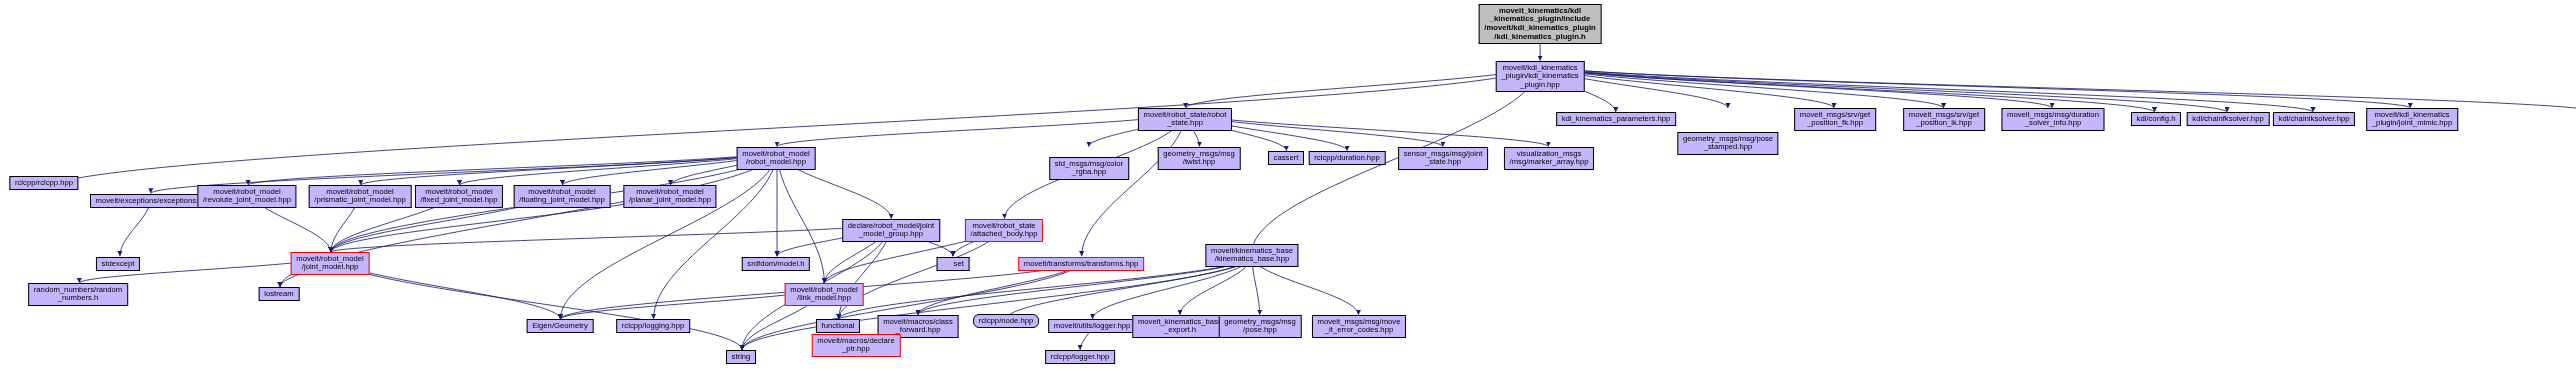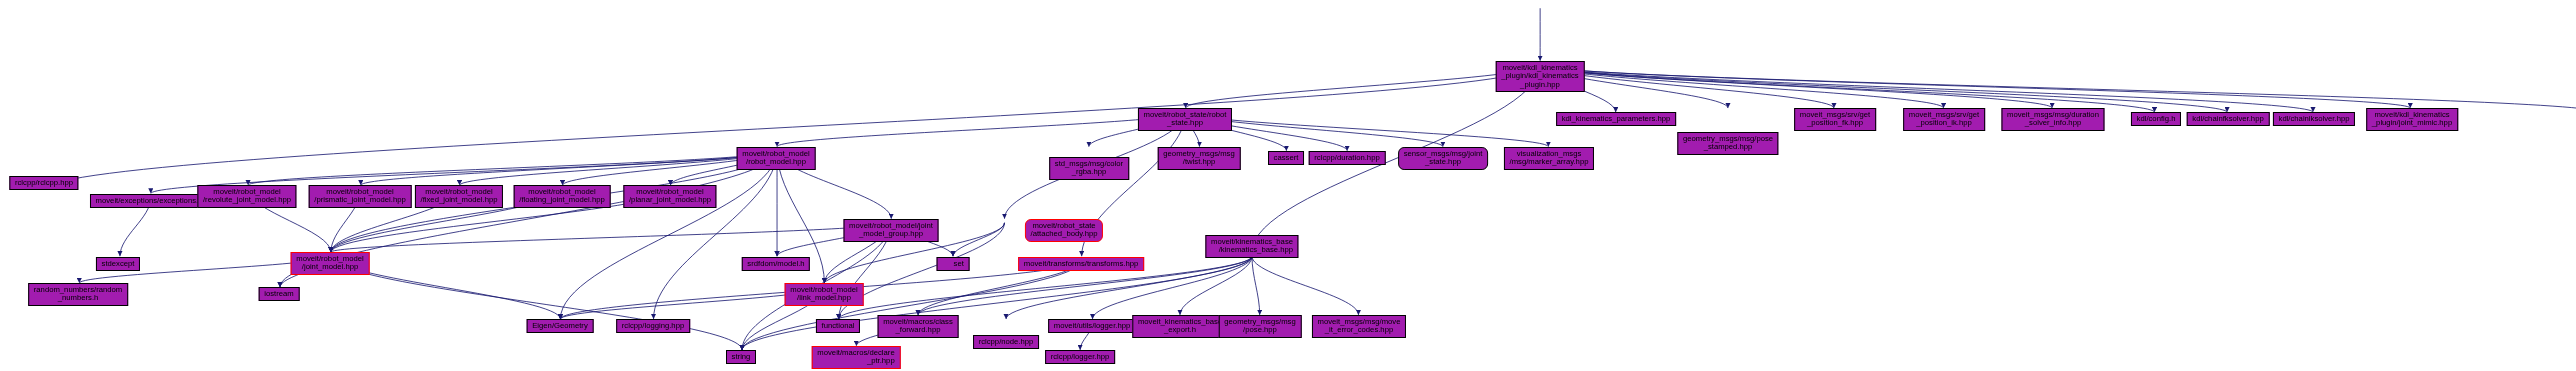--- a/index.html
+++ b/index.html
@@ -18,21 +18,21 @@
   #edges {
     position: absolute;
     left: 0;
     top: 0;
   }
   .node {
     position: absolute;
     transform: translateX(-50%);
     box-sizing: border-box;
     border: 0.5px solid #000000;
-    background: #a21caf;
+    background: #c4b5fd;
     color: #000000;
     font-size: 7.7px;
     line-height: 8.8px;
     padding: 1.5px 4.6px;
     text-align: center;
     white-space: pre-line;
     cursor: pointer;
   }
   .node.plain { cursor: default; }
   .node.current { font-weight: bold; cursor: default; }
@@ -111,20 +111,24 @@
       <path d="M 2430 498 C 2430 540.7, 1952 577.3, 1952 620" fill="none" stroke="#191970" stroke-width="1.6" marker-end="url(#arrow)"></path>
       <path d="M 2430 498 C 2430 540.7, 2120 577.3, 2120 620" fill="none" stroke="#191970" stroke-width="1.6" marker-end="url(#arrow)"></path>
       <path d="M 2430 498 C 2430 537.9, 2290 572.1, 2290 612" fill="none" stroke="#191970" stroke-width="1.6" marker-end="url(#arrow)"></path>
       <path d="M 2430 498 C 2430 537.9, 2445 572.1, 2445 612" fill="none" stroke="#191970" stroke-width="1.6" marker-end="url(#arrow)"></path>
       <path d="M 2430 498 C 2430 537.9, 2637 572.1, 2637 612" fill="none" stroke="#191970" stroke-width="1.6" marker-end="url(#arrow)"></path>
       <path d="M 2430 498 C 2430 561.7, 1439 616.3, 1439 680" fill="none" stroke="#191970" stroke-width="1.6" marker-end="url(#arrow)"></path>
       <path d="M 2430 498 C 2430 540.7, 1627 577.3, 1627 620" fill="none" stroke="#191970" stroke-width="1.6" marker-end="url(#arrow)"></path>
       <path d="M 1781 620 C 1781 638.2, 1661 653.8, 1661 672" fill="none" stroke="#191970" stroke-width="1.6" marker-end="url(#arrow)"></path>
       <path d="M 2120 628 C 2120 646.2, 2096 661.8, 2096 680" fill="none" stroke="#191970" stroke-width="1.6" marker-end="url(#arrow)"></path>
     </svg>
+<div class="node current plain" style="left: 1540px; top: 4.1px; border-color: rgb(0, 0, 0); background: rgb(191, 191, 191);">moveit_kinematics/kdl
+_kinematics_plugin/include
+/moveit/kdl_kinematics_plugin
+/kdl_kinematics_plugin.h</div>
     <div class="node" style="left: 1540px; top: 61px; border-color: rgb(0, 0, 0);">moveit/kdl_kinematics
 _plugin/kdl_kinematics
 _plugin.hpp</div>
     <div class="node plain" style="left: 44px; top: 176px; border-color: rgb(0, 0, 0);">rclcpp/rclcpp.hpp</div>
     <div class="node" style="left: 1185px; top: 108px; border-color: rgb(0, 0, 0);">moveit/robot_state/robot
 _state.hpp</div>
     <div class="node plain" style="left: 1616px; top: 112px; border-color: rgb(0, 0, 0);">kdl_kinematics_parameters.hpp</div>
     <div class="node plain" style="left: 1728px; top: 108px; border-color: rgb(0, 0, 0); margin-top: 24px;">geometry_msgs/msg/pose
 _stamped.hpp</div>
     <div class="node plain" style="left: 1835px; top: 108px; border-color: rgb(0, 0, 0);">moveit_msgs/srv/get
@@ -139,63 +143,63 @@
     <div class="node" style="left: 2412px; top: 108px; border-color: rgb(0, 0, 0);">moveit/kdl_kinematics
 _plugin/joint_mimic.hpp</div>
     <div class="node" style="left: 776px; top: 147px; border-color: rgb(0, 0, 0);">moveit/robot_model
 /robot_model.hpp</div>
     <div class="node plain" style="left: 1089px; top: 157px; border-color: rgb(0, 0, 0);">std_msgs/msg/color
 _rgba.hpp</div>
     <div class="node plain" style="left: 1199px; top: 147px; border-color: rgb(0, 0, 0);">geometry_msgs/msg
 /twist.hpp</div>
     <div class="node plain" style="left: 1286px; top: 151px; border-color: rgb(0, 0, 0);">cassert</div>
     <div class="node plain" style="left: 1347px; top: 151px; border-color: rgb(0, 0, 0);">rclcpp/duration.hpp</div>
-    <div class="node plain" style="left: 1443px; top: 147px; border-color: rgb(0, 0, 0); border-radius: 6px;">sensor_msgs/msg/joint
+    <div class="node plain" style="left: 1443px; top: 147px; border-color: rgb(0, 0, 0);">sensor_msgs/msg/joint
 _state.hpp</div>
     <div class="node plain" style="left: 1549px; top: 147px; border-color: rgb(0, 0, 0);">visualization_msgs
 /msg/marker_array.hpp</div>
     <div class="node" style="left: 149px; top: 194px; border-color: rgb(0, 0, 0);">moveit/exceptions/exceptions.h</div>
     <div class="node" style="left: 247px; top: 185px; border-color: rgb(0, 0, 0);">moveit/robot_model
 /revolute_joint_model.hpp</div>
     <div class="node" style="left: 360px; top: 185px; border-color: rgb(0, 0, 0);">moveit/robot_model
 /prismatic_joint_model.hpp</div>
     <div class="node" style="left: 459px; top: 185px; border-color: rgb(0, 0, 0);">moveit/robot_model
 /fixed_joint_model.hpp</div>
     <div class="node" style="left: 562px; top: 185px; border-color: rgb(0, 0, 0);">moveit/robot_model
 /floating_joint_model.hpp</div>
     <div class="node" style="left: 670px; top: 185px; border-color: rgb(0, 0, 0);">moveit/robot_model
 /planar_joint_model.hpp</div>
-    <div class="node" style="left: 891px; top: 219px; border-color: rgb(0, 0, 0);">moveit/robot_model/joint
+    <div class="node" style="left: 891px; top: 219px; border-color: rgb(0, 0, 0);">declare/robot_model/joint
 _model_group.hpp</div>
-    <div class="node truncated" style="left: 1064px; top: 219px; border-color: rgb(255, 0, 0); border-radius: 6px;">moveit/robot_state
+    <div class="node truncated" style="left: 1004px; top: 219px; border-color: rgb(255, 0, 0);">moveit/robot_state
 /attached_body.hpp</div>
     <div class="node plain" style="left: 118px; top: 257px; border-color: rgb(0, 0, 0);">stdexcept</div>
     <div class="node truncated" style="left: 330px; top: 252px; border-color: rgb(255, 0, 0);">moveit/robot_model
 /joint_model.hpp</div>
     <div class="node plain" style="left: 776px; top: 257px; border-color: rgb(0, 0, 0);">srdfdom/model.h</div>
     <div class="node plain" style="left: 953px; top: 257px; border-color: rgb(0, 0, 0); padding-left: 16px;">set</div>
     <div class="node truncated" style="left: 1081px; top: 257px; border-color: rgb(255, 0, 0); text-align: center;">moveit/transforms/transforms.hpp</div>
-    <div class="node" style="left: 1252px; top: 235px; border-color: rgb(0, 0, 0); text-align: right;">moveit/kinematics_base
+    <div class="node" style="left: 1252px; top: 244px; border-color: rgb(0, 0, 0);">moveit/kinematics_base
 /kinematics_base.hpp</div>
     <div class="node plain" style="left: 78px; top: 283px; border-color: rgb(0, 0, 0);">random_numbers/random
 _numbers.h</div>
     <div class="node plain" style="left: 279px; top: 287px; border-color: rgb(0, 0, 0);">iostream</div>
     <div class="node truncated" style="left: 824px; top: 283px; border-color: rgb(255, 0, 0);">moveit/robot_model
 /link_model.hpp</div>
     <div class="node plain" style="left: 560px; top: 319px; border-color: rgb(0, 0, 0);">Eigen/Geometry</div>
     <div class="node plain" style="left: 653px; top: 319px; border-color: rgb(0, 0, 0);">rclcpp/logging.hpp</div>
     <div class="node plain" style="left: 838px; top: 319px; border-color: rgb(0, 0, 0);">functional</div>
     <div class="node" style="left: 918px; top: 315px; border-color: rgb(0, 0, 0);">moveit/macros/class
 _forward.hpp</div>
-    <div class="node plain" style="left: 1006px; top: 335px; border-color: rgb(0, 0, 0);">rclcpp/node.hpp</div>
+    <div class="node plain" style="left: 1006px; top: 314px; border-color: rgb(0, 0, 0); border-radius: 6px;">rclcpp/node.hpp</div>
     <div class="node" style="left: 1092px; top: 319px; border-color: rgb(0, 0, 0);">moveit/utils/logger.hpp</div>
     <div class="node plain" style="left: 1180px; top: 315px; border-color: rgb(0, 0, 0);">moveit_kinematics_base
 _export.h</div>
     <div class="node plain" style="left: 1260px; top: 315px; border-color: rgb(0, 0, 0);">geometry_msgs/msg
 /pose.hpp</div>
     <div class="node plain" style="left: 1359px; top: 315px; border-color: rgb(0, 0, 0);">moveit_msgs/msg/move
 _it_error_codes.hpp</div>
     <div class="node plain" style="left: 741px; top: 350px; border-color: rgb(0, 0, 0);">string</div>
-    <div class="node truncated" style="left: 856px; top: 346px; border-color: rgb(255, 0, 0); text-align: right;">moveit/macros/declare
+    <div class="node truncated" style="left: 856px; top: 334px; border-color: rgb(255, 0, 0);">moveit/macros/declare
 _ptr.hpp</div>
     <div class="node plain" style="left: 1080px; top: 350px; border-color: rgb(0, 0, 0);">rclcpp/logger.hpp</div>
   </div>
 
 
 </body></html>

